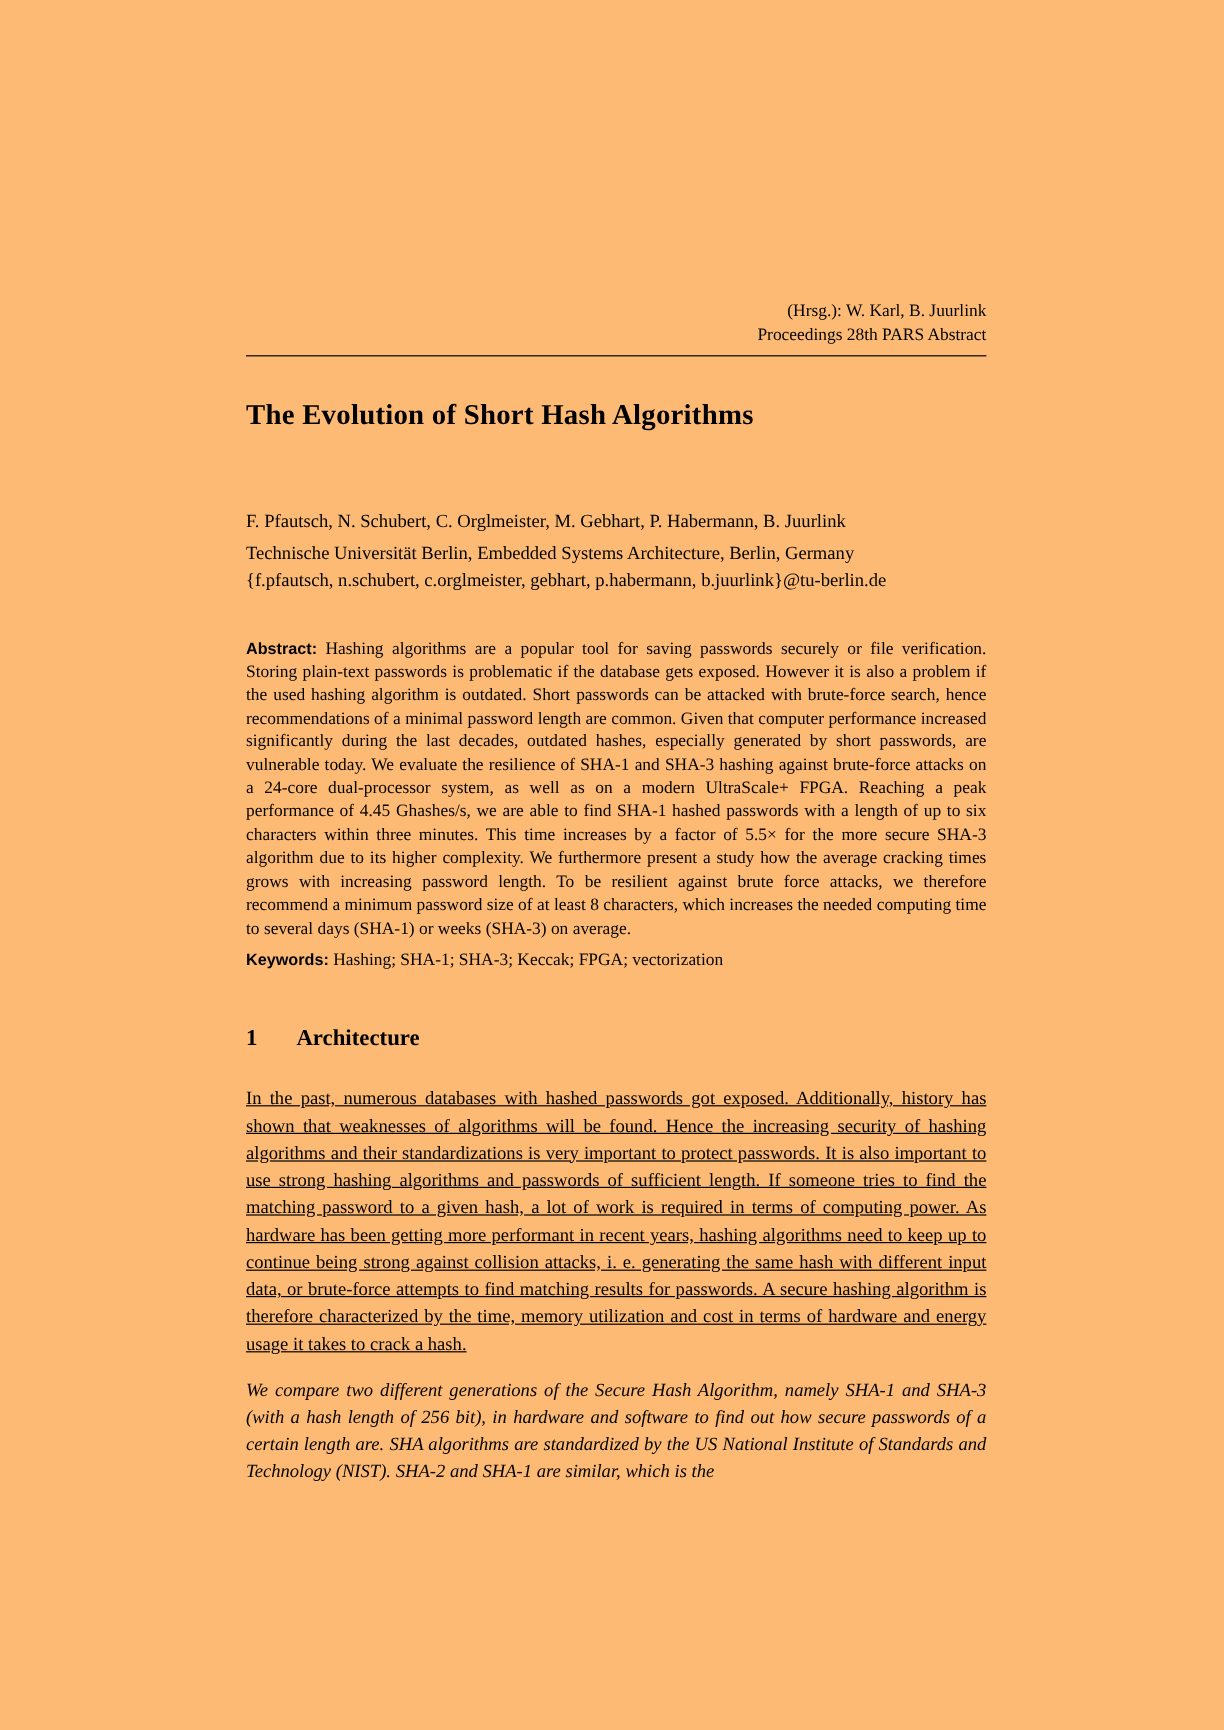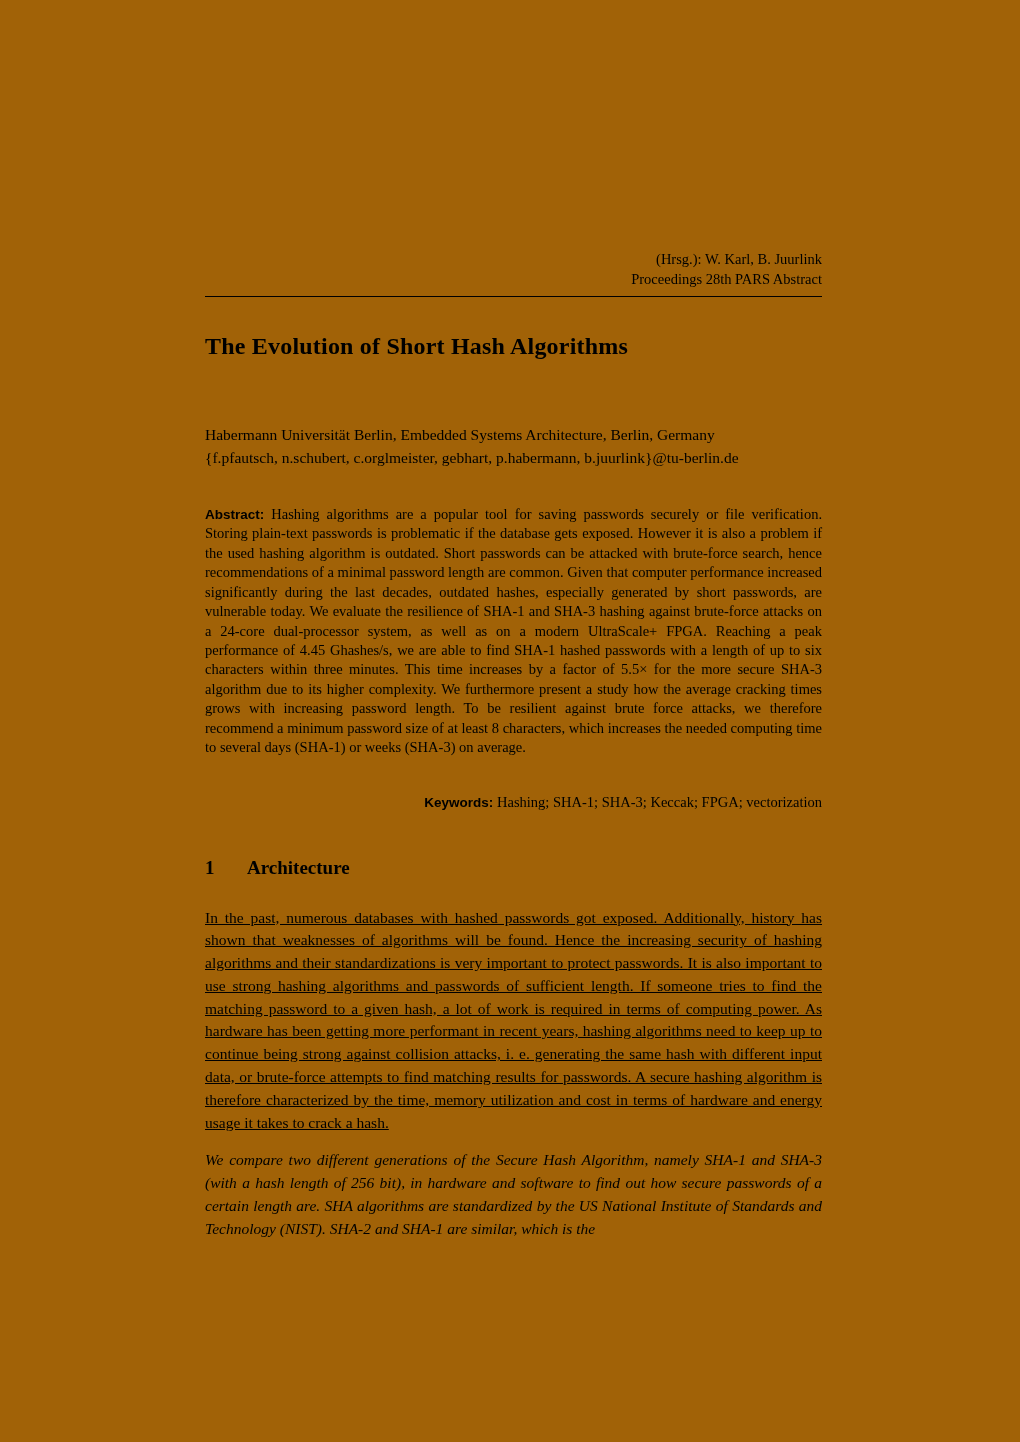--- a/index.html
+++ b/index.html
@@ -9,21 +9,21 @@
     height: 1442px;
     font-family: "Liberation Serif", "DejaVu Serif", serif;
     color: #000000;
     position: relative;
   }
   .page {
     position: absolute;
     left: 0; top: 0;
     width: 1020px;
     height: 1442px;
-    background: #a16207;
+    background: #fdba74;
     overflow: hidden;
   }
   .content {
     position: absolute;
     left: 205px;
     top: 0;
     width: 617px;
   }
   
   .header-block {
@@ -63,23 +63,22 @@
     line-height: 1.34;
     text-align: justify;
   }
   .abstract .lead-label {
     font-family: "Liberation Sans", "DejaVu Sans", sans-serif;
     font-weight: bold;
     font-size: 13.5px;
   }
   
   .keywords {
-    margin-top: 36px;
+    margin-top: 8px;
     font-size: 14.5px;
-    text-align: right;
   }
   .keywords .lead-label {
     font-family: "Liberation Sans", "DejaVu Sans", sans-serif;
     font-weight: bold;
     font-size: 13.5px;
   }
   
   .section-heading {
     margin-top: 46px;
     font-size: 19px;
@@ -106,21 +105,22 @@
       <div class="header-lines">
         <div>(Hrsg.): W. Karl, B. Juurlink</div>
         <div>Proceedings 28th PARS Abstract</div>
       </div>
       <hr class="header-rule">
     </div>
 
     <h1 class="paper-title">The Evolution of Short Hash Algorithms</h1>
 
     <div class="author-block">
-      <div class="author-affiliation">Habermann Universität Berlin, Embedded Systems Architecture, Berlin, Germany</div>
+      <div class="author-names">F. Pfautsch, N. Schubert, C. Orglmeister, M. Gebhart, P. Habermann, B. Juurlink</div>
+      <div class="author-affiliation">Technische Universität Berlin, Embedded Systems Architecture, Berlin, Germany</div>
       <div class="author-emails">{f.pfautsch, n.schubert, c.orglmeister, gebhart, p.habermann, b.juurlink}@tu-berlin.de</div>
     </div>
 
     <p class="abstract"><span class="lead-label">Abstract:</span> <span>Hashing algorithms are a popular tool for saving passwords securely or file verification. Storing plain-text passwords is problematic if the database gets exposed. However it is also a problem if the used hashing algorithm is outdated. Short passwords can be attacked with brute-force search, hence recommendations of a minimal password length are common. Given that computer performance increased significantly during the last decades, outdated hashes, especially generated by short passwords, are vulnerable today. We evaluate the resilience of SHA-1 and SHA-3 hashing against brute-force attacks on a 24-core dual-processor system, as well as on a modern UltraScale+ FPGA. Reaching a peak performance of 4.45 Ghashes/s, we are able to find SHA-1 hashed passwords with a length of up to six characters within three minutes. This time increases by a factor of 5.5× for the more secure SHA-3 algorithm due to its higher complexity. We furthermore present a study how the average cracking times grows with increasing password length. To be resilient against brute force attacks, we therefore recommend a minimum password size of at least 8 characters, which increases the needed computing time to several days (SHA-1) or weeks (SHA-3) on average.</span></p>
 
     <p class="keywords"><span class="lead-label">Keywords:</span> <span>Hashing; SHA-1; SHA-3; Keccak; FPGA; vectorization</span></p>
 
     <div class="section-heading">
       <span class="sec-num">1</span>
       <span class="sec-title">Architecture</span>

